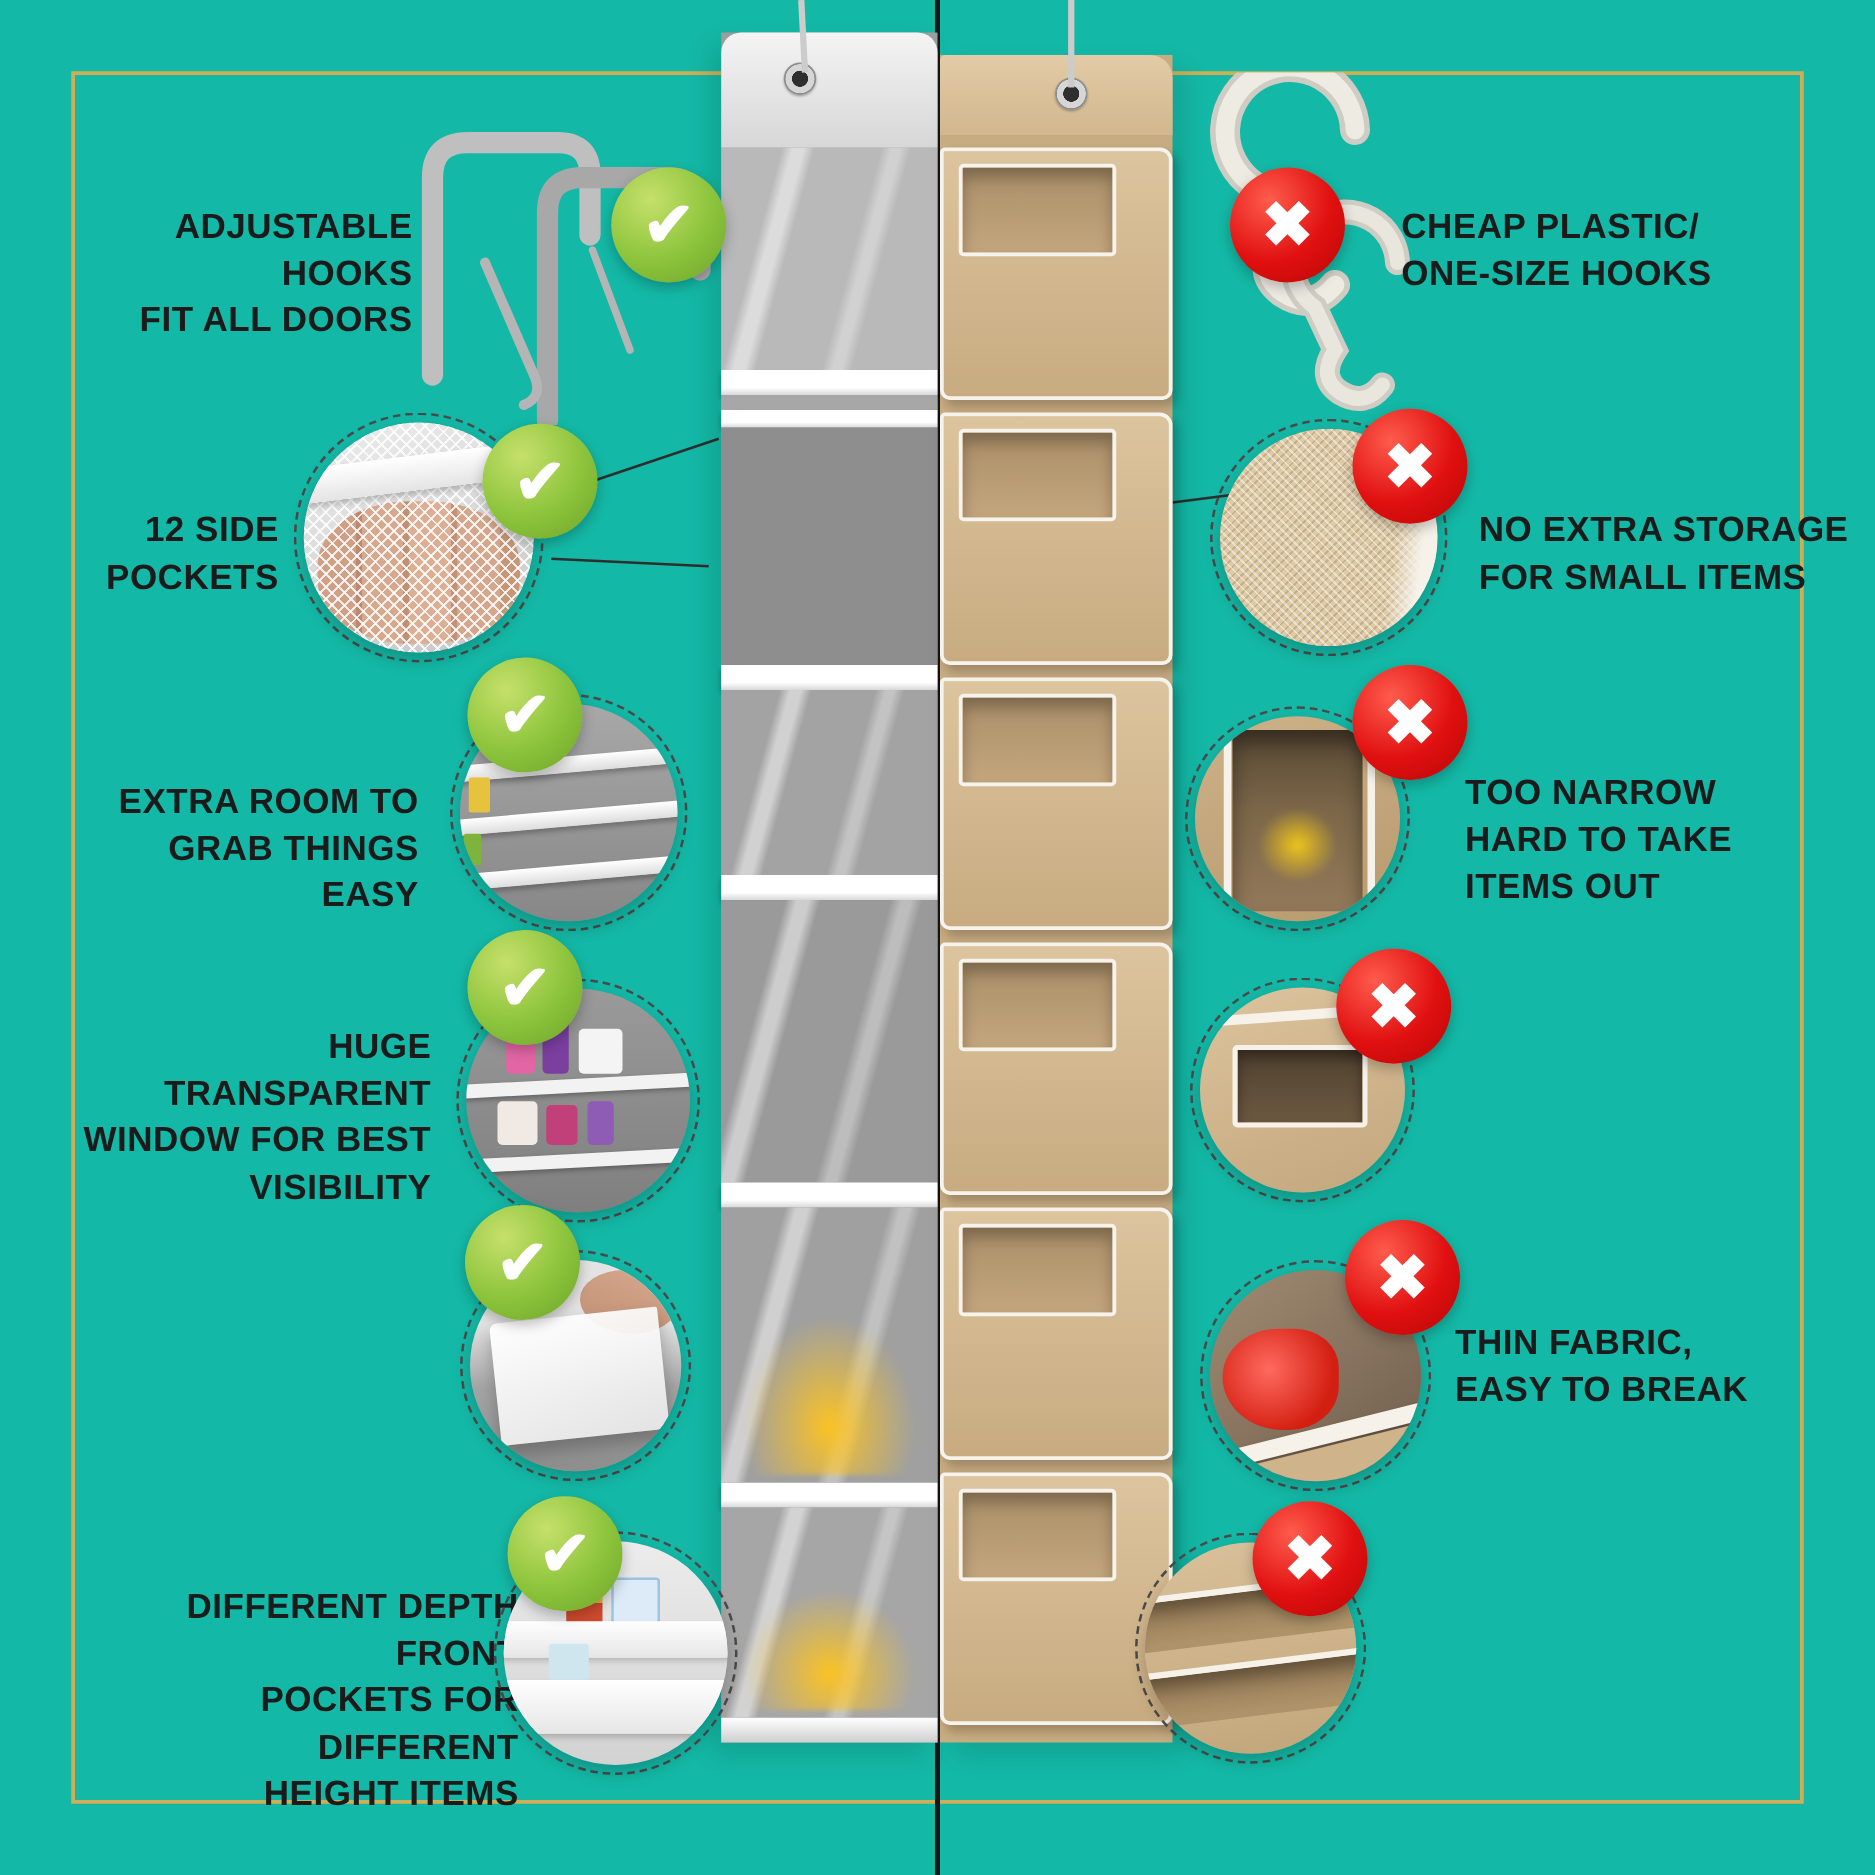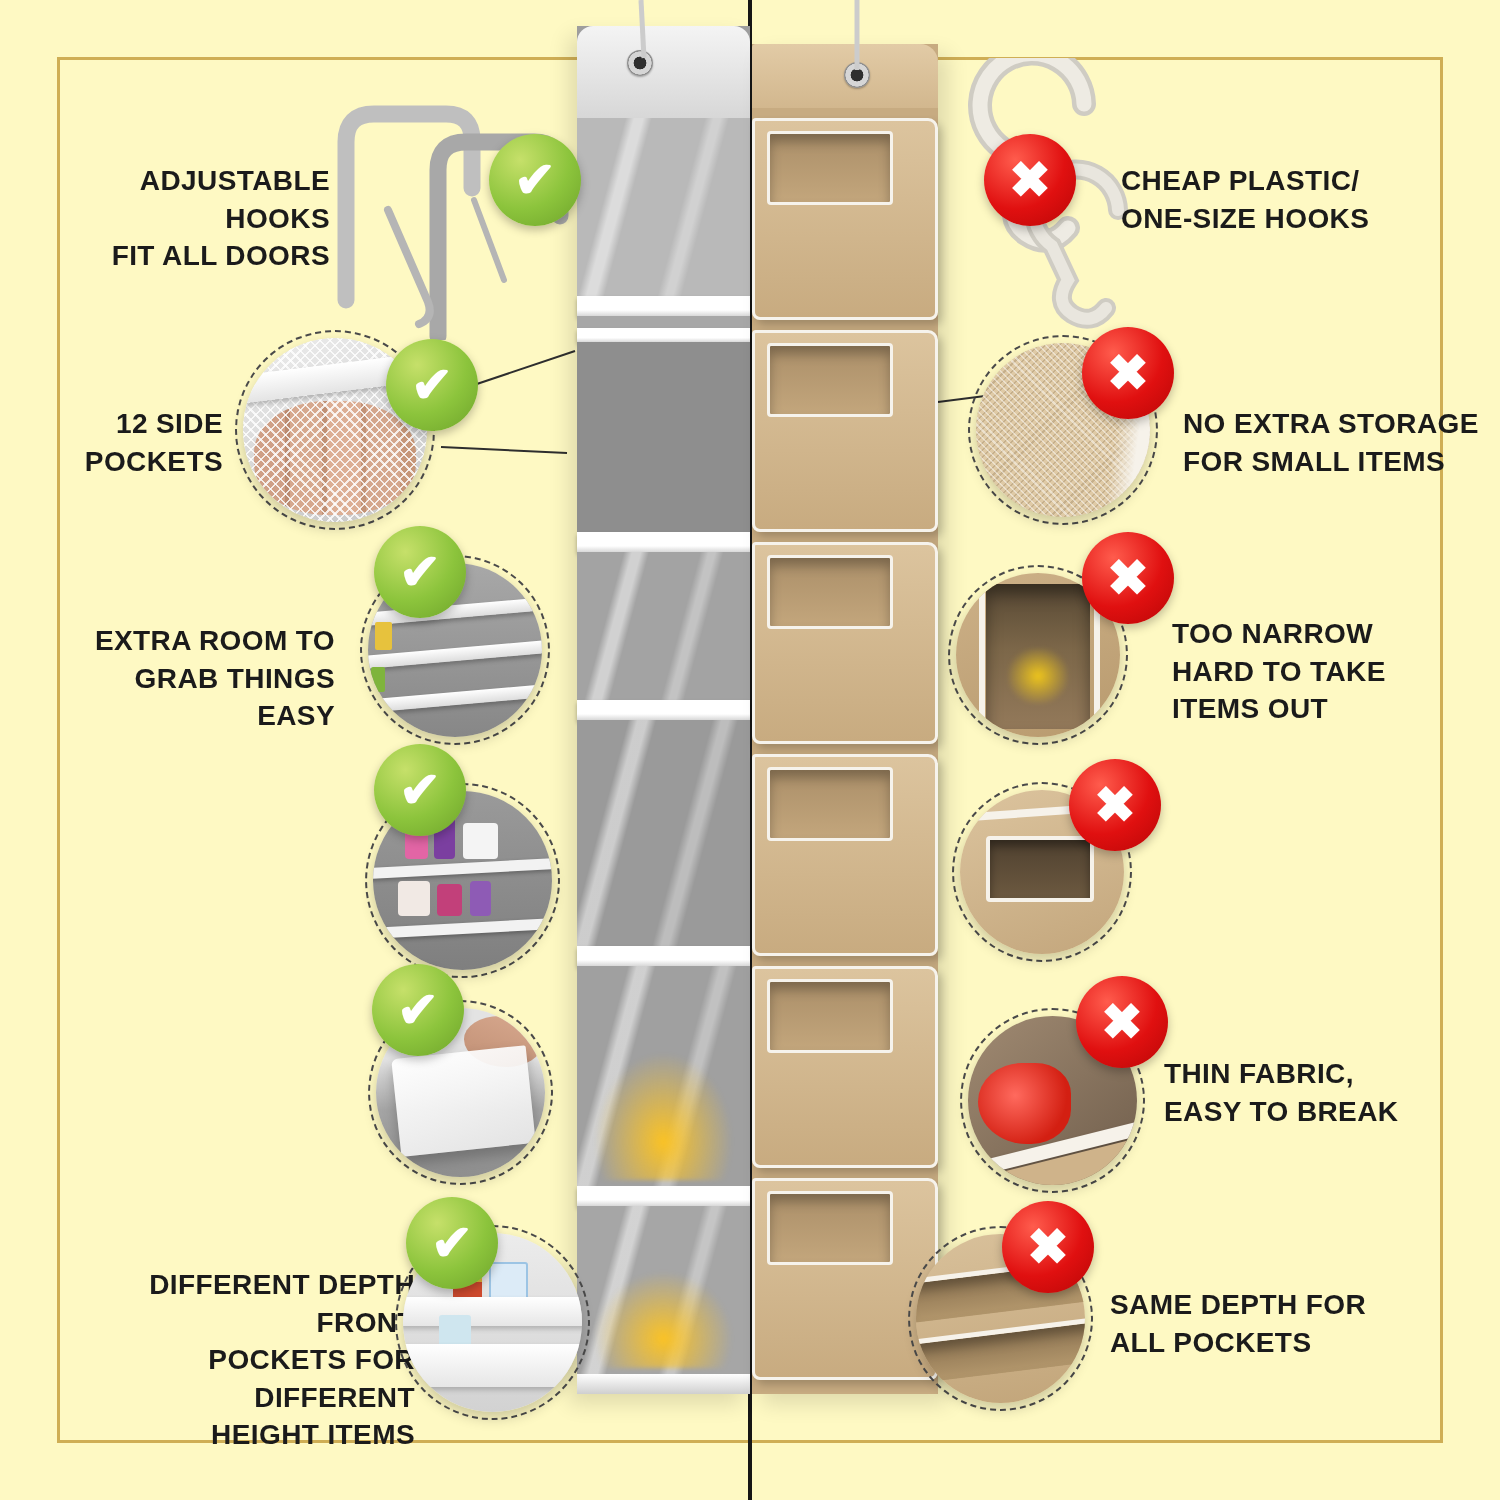--- a/index.html
+++ b/index.html
@@ -1,18 +1,18 @@
 <!DOCTYPE html>
 <html><head>
 <meta charset="utf-8">
 <style>
   *{margin:0;padding:0;box-sizing:border-box}
   html,body{width:1500px;height:1500px}
   body{background:#ededed;font-family:"Liberation Sans",sans-serif;overflow:hidden}
-  .stage{position:relative;width:1500px;height:1500px;background:#fef9c3;overflow:hidden}
+  .stage{position:relative;width:1500px;height:1500px;background:#14b8a6;overflow:hidden}
   .frame{position:absolute;left:57px;top:57px;width:1386px;height:1386px;border:3px solid #cfae55;z-index:1}
   .divider{position:absolute;left:748px;top:0;width:4px;height:1500px;background:#161616;z-index:2}
   .lines,.strings{position:absolute;left:0;top:0;pointer-events:none}
   .lines{z-index:2}.strings{z-index:3}
   .label{position:absolute;z-index:4;font-weight:700;font-size:28px;line-height:1.34;letter-spacing:.4px;color:#1b1b1b;white-space:pre-line}
   .label.r{text-align:right}
   .badge{position:absolute;z-index:5;width:92px;height:92px;border-radius:50%;display:flex;align-items:center;justify-content:center;box-shadow:0 4px 10px rgba(0,0,0,.25)}
   .badge span{color:#fff;font-size:50px;font-weight:700;line-height:1}
   .badge.good{background:radial-gradient(circle at 34% 28%,#c6e06a,#8cc43c 55%,#6da32a)}
   .badge.bad{background:radial-gradient(circle at 34% 28%,#ff5c4d,#e01010 55%,#b80606)}
@@ -198,20 +198,23 @@
       <div class="bar" style="top:49%"></div>
       <div class="bar" style="top:74%"></div>
       <div class="it" style="left:4%;top:34%;width:10%;height:16%;background:#e7c23d"></div>
       <div class="it" style="left:2%;top:60%;width:8%;height:14%;background:#7fb43c"></div>
     </div>
   </div>
   <div class="badge good" style="left:374px;top:526px">
       <span>✔</span>
     </div>
 
+  <div class="label r" style="left:58px;top:818px;width:287px">HUGE TRANSPARENT
+WINDOW FOR BEST
+VISIBILITY</div>
   <div class="pcirc" style="left:365px;top:783px;width:195px;height:195px">
     <div class="ph ph-window">
       <div class="shelfbar" style="top:40%"></div>
       <div class="shelfbar" style="top:74%"></div>
       <div class="prod" style="left:18%;top:16%;width:13%;height:22%;background:#e265a5"></div>
       <div class="prod" style="left:34%;top:14%;width:12%;height:24%;background:#7b3fa0"></div>
       <div class="prod" style="left:50%;top:18%;width:20%;height:20%;background:#f4f4f4"></div>
       <div class="prod" style="left:14%;top:50%;width:18%;height:20%;background:#f1e9e4"></div>
       <div class="prod" style="left:36%;top:52%;width:14%;height:18%;background:#c2407a"></div>
       <div class="prod" style="left:54%;top:50%;width:12%;height:20%;background:#8e5bb5"></div>
@@ -295,22 +298,20 @@
     <div class="ph ph-thinfab">
       <div class="red"></div>
       <div class="trim"></div>
       <div class="beige"></div>
     </div>
   </div>
   <div class="badge bad" style="left:1076px;top:976px">
       <span>✖</span>
     </div>
 
-  <div class="label" style="left:1110px;top:1286px;width:330px">SAME DEPTH FOR
-ALL POCKETS</div>
   <div class="pcirc" style="left:908px;top:1226px;width:185px;height:185px">
     <div class="ph ph-samedepth">
       <div class="slot" style="top:20%"></div>
       <div class="slot" style="top:56%"></div>
     </div>
   </div>
   <div class="badge bad" style="left:1002px;top:1201px">
       <span>✖</span>
     </div>
 

